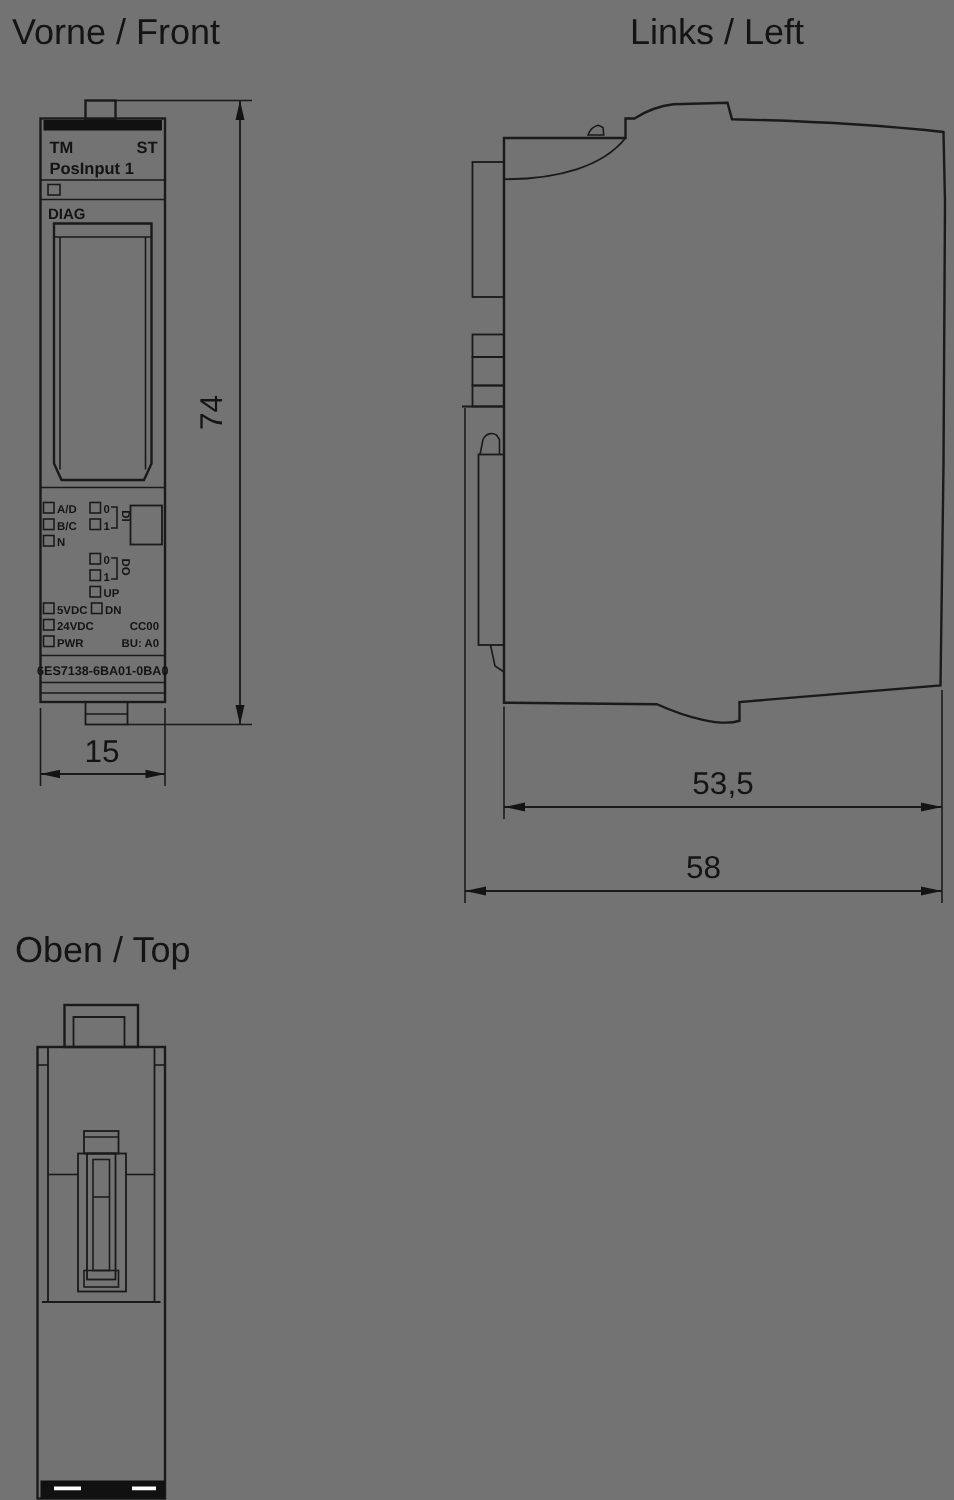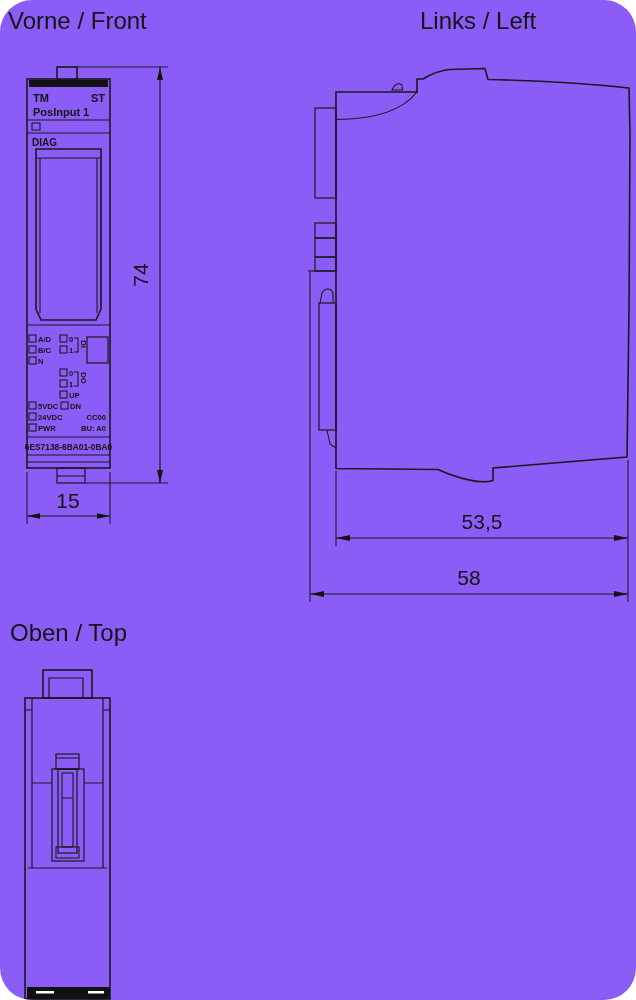--- a/index.html
+++ b/index.html
@@ -1,19 +1,18 @@
 <!DOCTYPE html>
 <html><head>
 <meta charset="utf-8">
 <style>
   html,body{margin:0;padding:0;background:#fff;}
   #stage{
-    position:relative;width:636px;height:1000px;background:#8b5cf6;overflow:hidden;
+    position:relative;width:636px;height:1000px;background:#737373;overflow:hidden;
     font-family:"Liberation Sans",sans-serif;
-    border-radius:32px;
   }
   svg{position:absolute;top:0;left:0;}
   text{fill:#141414;}
   .heading{font-size:24px;letter-spacing:0px;}
   .dim{font-size:21px;}
   .mtxt{font-weight:bold;}
   .h1{font-size:11px;}
   .h2{font-size:10px;}
   .tiny{font-size:7.6px;}
   .art{font-size:8.4px;}

